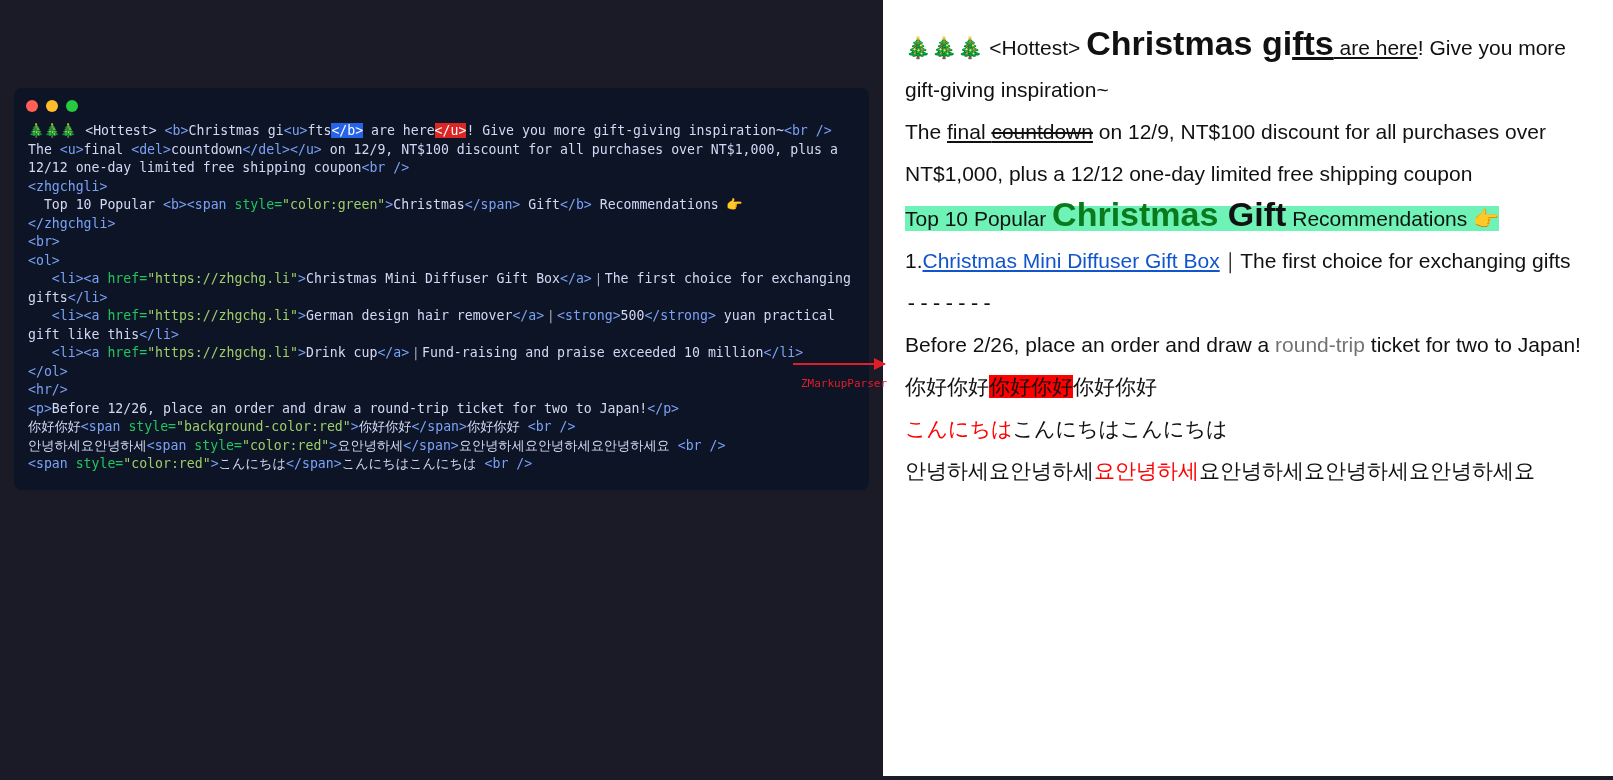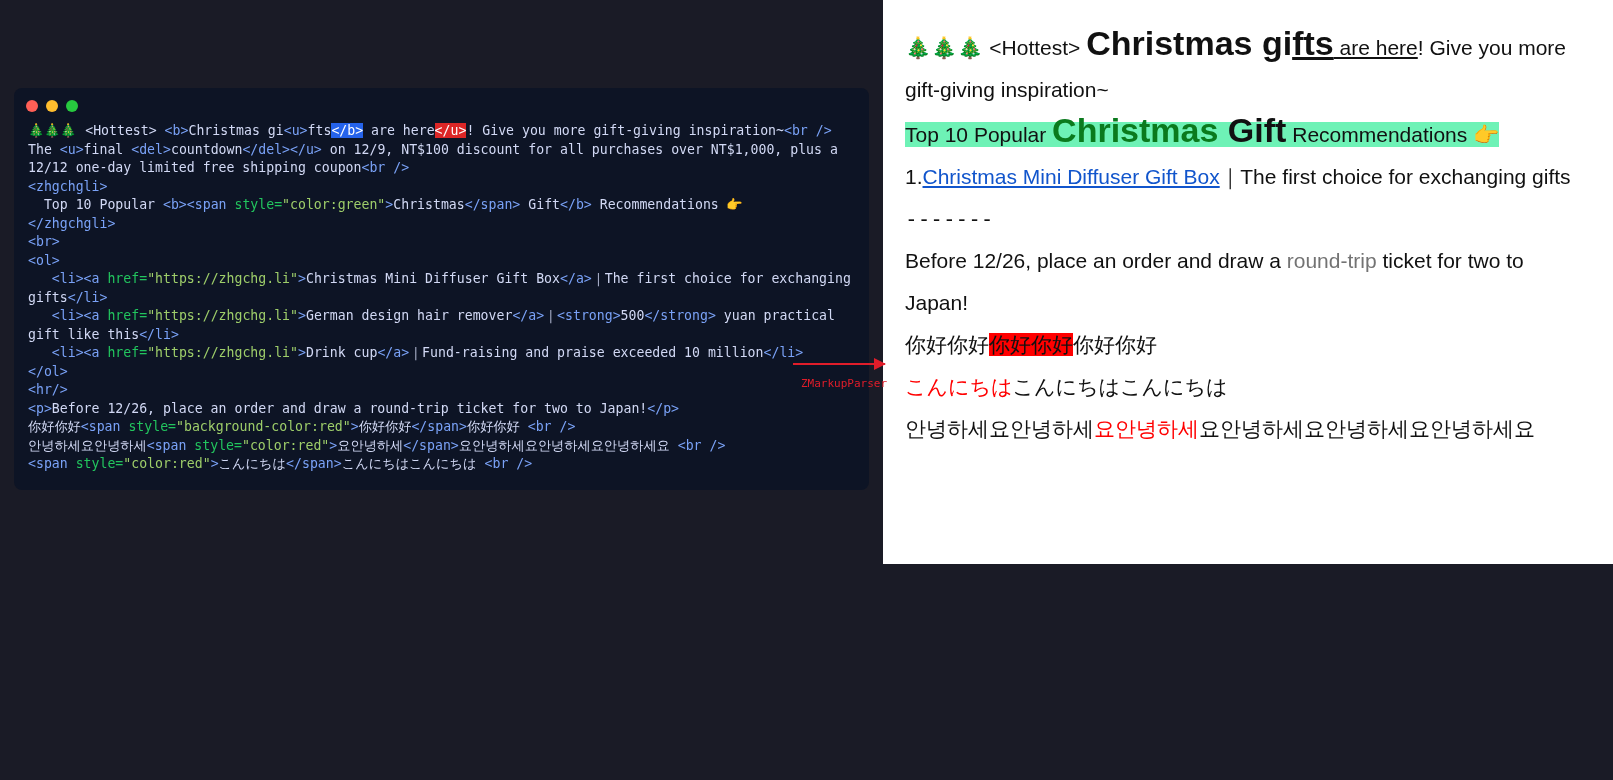--- a/index.html
+++ b/index.html
@@ -82,21 +82,21 @@
     color: #e11d2a;
     font-size: 11px;
     font-family: "SF Mono", Menlo, monospace;
     margin-top: 12px;
     margin-right: -2px;
   }
 
   
   .right {
     flex: 1;
-    height: 564px;
+    height: 776px;
     background: #ffffff;
     color: #111;
     padding: 22px 24px 16px 22px;
     font-size: 21px;
     line-height: 42px;
     overflow: hidden;
   }
   .right a { color: #1155cc; text-decoration: underline; }
   .big { font-size: 34px; font-weight: 700; }
   .big-u { text-decoration: underline; }
@@ -148,28 +148,31 @@
     <div class="arrow"></div>
     <div class="arrow-label">ZMarkupParser</div>
   </div>
 </div>
 
 <div class="right">
   <div class="row">
     <span>🎄🎄🎄</span><span> &lt;Hottest&gt; </span><span class="big">Christmas gi</span><span class="big big-u">fts</span><span class="under"> are here</span><span>! Give you more gift-giving inspiration~</span>
   </div>
   <div class="row">
+    <span>The </span><span class="under">final </span><span class="strike">countdown</span><span> on 12/9, NT$100 discount for all purchases over NT$1,000, plus a 12/12 one-day limited free shipping coupon</span>
+  </div>
+  <div class="row">
     <span class="hl-green"><span>Top 10 Popular </span><span class="xw">Christmas</span><span class="gw"> Gift</span><span> Recommendations 👉</span></span>
   </div>
   <div class="row">
     <span>1.</span><a href="#">Christmas Mini Diffuser Gift Box</a><span>｜The first choice for exchanging gifts</span>
   </div>
   <div class="row hr-dash">-------</div>
   <div class="row">
-    <span>Before 12/26, place an order and draw a </span><span class="orange">round-trip</span><span> ticket for two to Japan!</span>
+    <span>Before 2/26, place an order and draw a </span><span class="orange">round-trip</span><span> ticket for two to Japan!</span>
   </div>
   <div class="row">
     <span>你好你好</span><span class="bg-red">你好你好</span><span>你好你好</span>
   </div>
   <div class="row">
     <span class="fg-red">こんにちは</span><span>こんにちはこんにちは</span>
   </div>
   <div class="row">
     <span>안녕하세요안녕하세</span><span class="fg-red">요안녕하세</span><span>요안녕하세요안녕하세요안녕하세요</span>
   </div>

